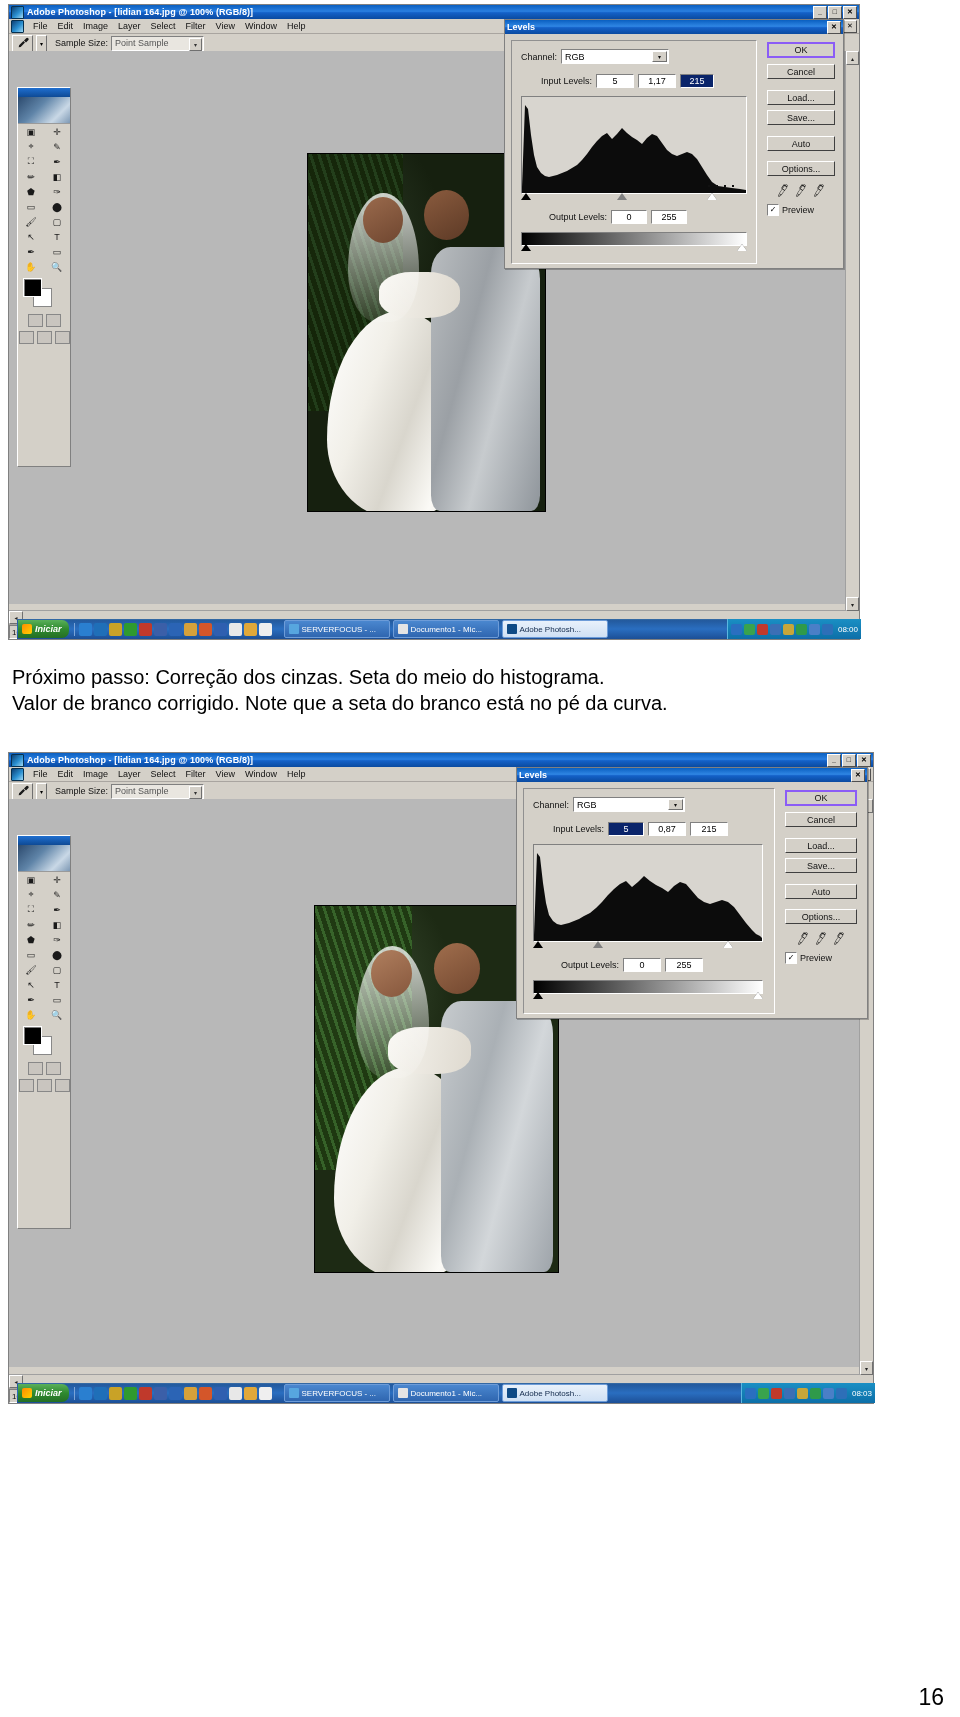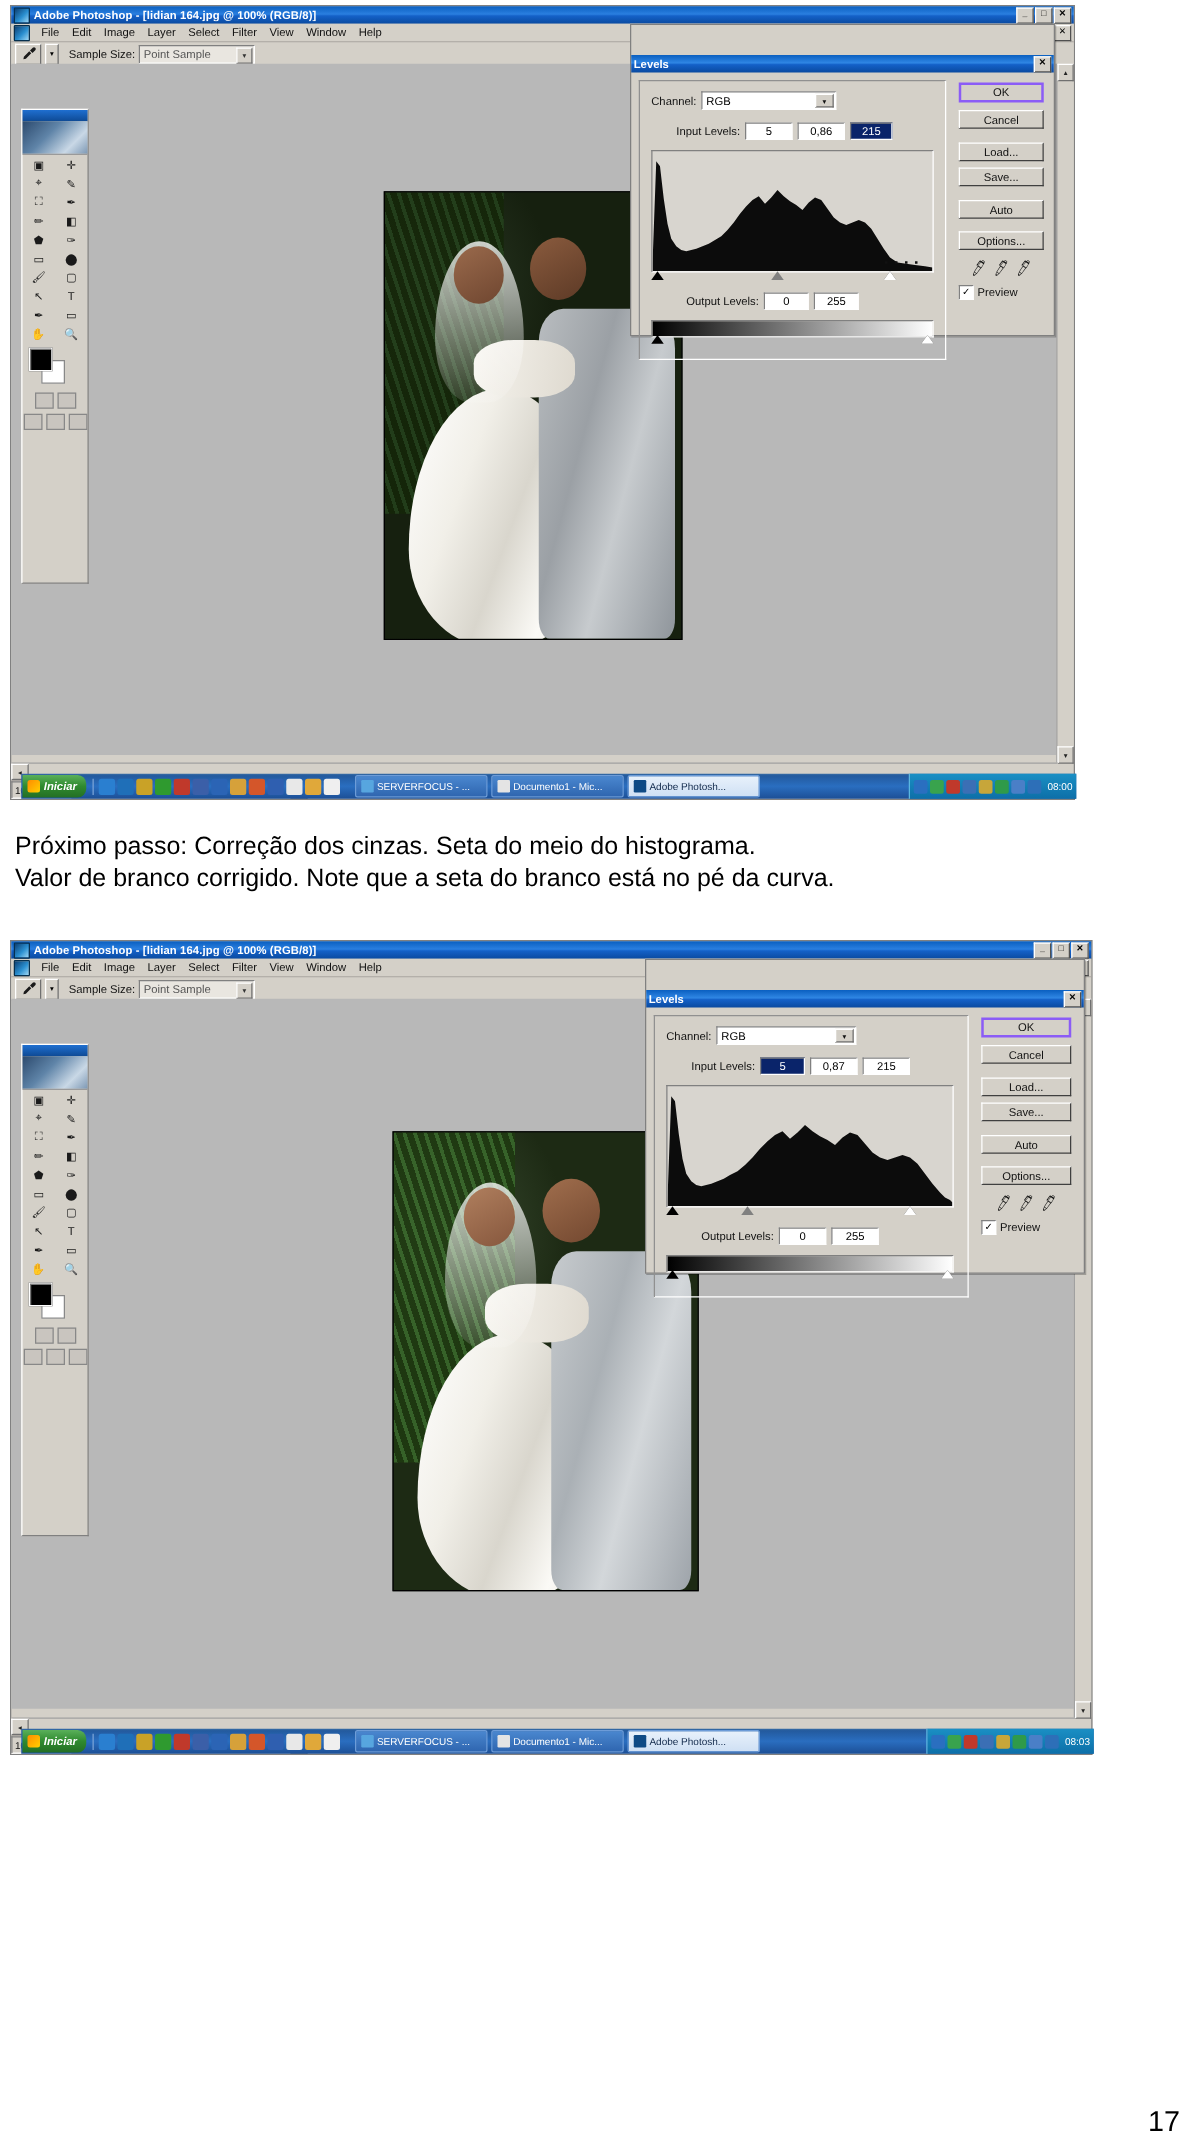--- a/index.html
+++ b/index.html
@@ -77,21 +77,21 @@
   .task .ti{width:10px;height:10px;border-radius:1px;flex:0 0 auto;}
   .tray{margin-left:auto;height:20px;display:flex;align-items:center;gap:2px;padding:0 3px;
         background:linear-gradient(to bottom,#1a8fc4,#0d6fa8);border-left:1px solid #5ab7e0;}
   .tr{width:11px;height:11px;border-radius:2px;}
   .clock{color:#fff;font-size:8px;margin-left:3px;}
 
   
   .dlg{position:absolute;background:#d4d0c8;border:1px solid #808080;box-sizing:border-box;
        box-shadow:1px 1px 0 rgba(0,0,0,.25);}
   .dlg-title{height:14px;background:linear-gradient(to bottom,#0a5fc0 0%,#2f86e4 45%,#1461c8 55%,#0a4aa0 100%);
-       display:flex;align-items:center;padding:0 2px;color:#fff;font-size:9px;font-weight:bold;margin-top:24px;}
+       display:flex;align-items:center;padding:0 2px;color:#fff;font-size:9px;font-weight:bold;}
   .dlg-body{position:relative;padding:5px 0 4px 6px;}
   .grp{position:absolute;border:1px solid #fff;border-top-color:#909090;border-left-color:#909090;}
   .lv-row{display:flex;align-items:center;gap:4px;font-size:9px;color:#111;}
   .lv-lbl{font-size:9px;color:#111;white-space:nowrap;}
   .fld{height:14px;background:#fff;border:1px solid #808080;border-right-color:#fff;border-bottom-color:#fff;
        font-size:9px;color:#000;display:flex;align-items:center;justify-content:center;box-sizing:border-box;}
   .fld.sel{background:#0a246a;color:#fff;}
   .combo{height:15px;background:#fff;border:1px solid #808080;border-right-color:#fff;border-bottom-color:#fff;
        font-size:9px;color:#000;display:flex;align-items:center;padding-left:3px;position:relative;box-sizing:border-box;}
   .combo .arr{position:absolute;right:1px;top:1px;bottom:1px;width:13px;background:#d4d0c8;
@@ -264,21 +264,21 @@
         <span class="lv-lbl">Channel:</span>
         <div class="combo" style="width:108px;">
           <span>RGB</span>
           <span class="arr">▾</span>
         </div>
       </div>
 
       <div class="lv-row" style="position:absolute;left:36px;top:40px;">
         <span class="lv-lbl">Input Levels:</span>
         <div class="fld" style="width:38px;">5</div>
-        <div class="fld" style="width:38px;">0,86</div>
+        <div class="fld" style="width:38px;">1,17</div>
         <div class="fld sel" style="width:34px;">215</div>
       </div>
 
       <div class="histo" style="position:absolute;left:16px;top:62px;width:224px;height:96px;">
         <svg viewBox="0 0 224 96" preserveAspectRatio="none" width="224" height="96">
           <path fill="#0c0c0c" d="M0,96 L0,90 L3,8 L6,12 L9,38 L12,58 L15,70 L19,76 L23,79 L27,80 L31,79 L35,78 L40,76 L45,74 L50,71 L55,68 L60,63 L65,57 L70,50 L75,44 L80,39 L85,36 L90,42 L95,37 L100,31 L105,36 L110,40 L115,43 L120,47 L125,41 L130,37 L135,39 L140,46 L145,53 L150,57 L155,59 L160,57 L165,55 L170,57 L175,62 L180,70 L185,78 L190,85 L196,89 L203,90 L210,91 L218,92 L224,93 L224,96 Z"></path>
           <rect x="186" y="88" width="2" height="2" fill="#111"></rect>
           <rect x="194" y="88" width="2" height="2" fill="#111"></rect>
           <rect x="202" y="88" width="2" height="2" fill="#111"></rect>
           <rect x="210" y="88" width="2" height="2" fill="#111"></rect>
@@ -606,13 +606,13 @@
       <span class="tr" style="background:#4a7fc7;"></span>
       <span class="tr" style="background:#2d6fb8;"></span>
       <span class="clock">08:03</span>
     </div>
   </div>
 </div>
 
 <div class="cap" style="left:12px;top:1428px;width:940px;">
 </div>
 
-<div class="pageno">17</div>
+<div class="pageno">16</div>
 
 </body></html>

